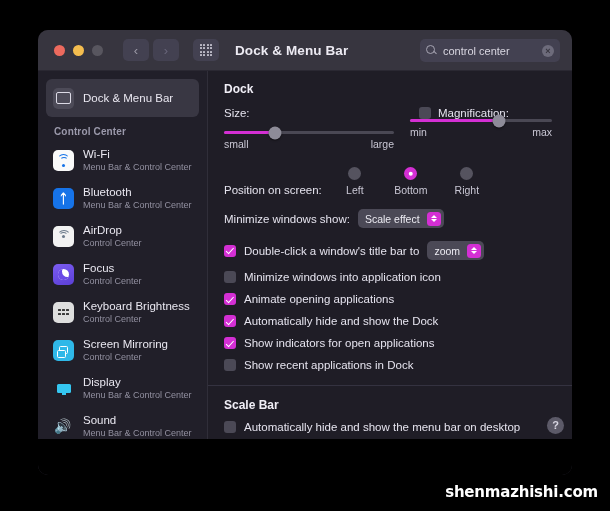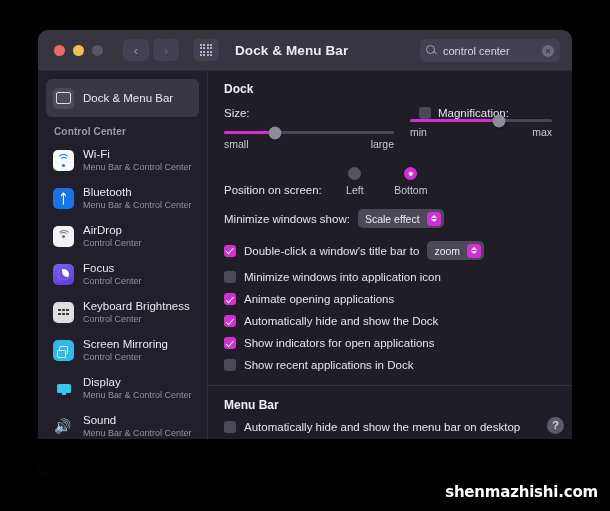--- a/index.html
+++ b/index.html
@@ -617,20 +617,24 @@
         <div style="margin-left:10px; width:46px; text-align:center;">
           <div class="radio"></div>
           <div class="lbl-small" style="margin-top:4px;">Left</div>
         </div>
 
         <div style="margin-left:8px; width:50px; text-align:center;">
           <div class="radio on"></div>
           <div class="lbl-small" style="margin-top:4px;">Bottom</div>
         </div>
 
+        <div style="margin-left:8px; width:46px; text-align:center;">
+          <div class="radio"></div>
+          <div class="lbl-small" style="margin-top:4px;">Right</div>
+        </div>
       </div>
 
       <div class="row" style="margin-top:13px; gap:8px;">
         <span class="lbl">Minimize windows show:</span>
         <div class="popup">
           <span class="pv">Scale effect</span>
           <span class="chev">
               <span class="up"></span>
               <span class="down"></span>
             </span>
@@ -669,21 +673,21 @@
         <span class="lbl">Show indicators for open applications</span>
       </div>
 
       <div class="row" style="margin-top:10px; gap:8px;">
         <div class="cb"></div>
         <span class="lbl">Show recent applications in Dock</span>
       </div>
 
       <div class="divider" style="margin-top:14px;"></div>
 
-      <div class="sec-title" style="margin-top:12px; margin-bottom:9px;">Menu Bar</div>
+      <div class="sec-title" style="margin-top:12px; margin-bottom:9px;">Scale Bar</div>
 
       <div class="row" style="gap:8px;">
         <div class="cb"></div>
         <span class="lbl">Automatically hide and show the menu bar on desktop</span>
       </div>
 
       <div class="row" style="gap:8px; margin-top:10px;">
         <div class="cb"></div>
         <span class="lbl">Automatically hide and show the menu bar in full screen</span>
       </div>

